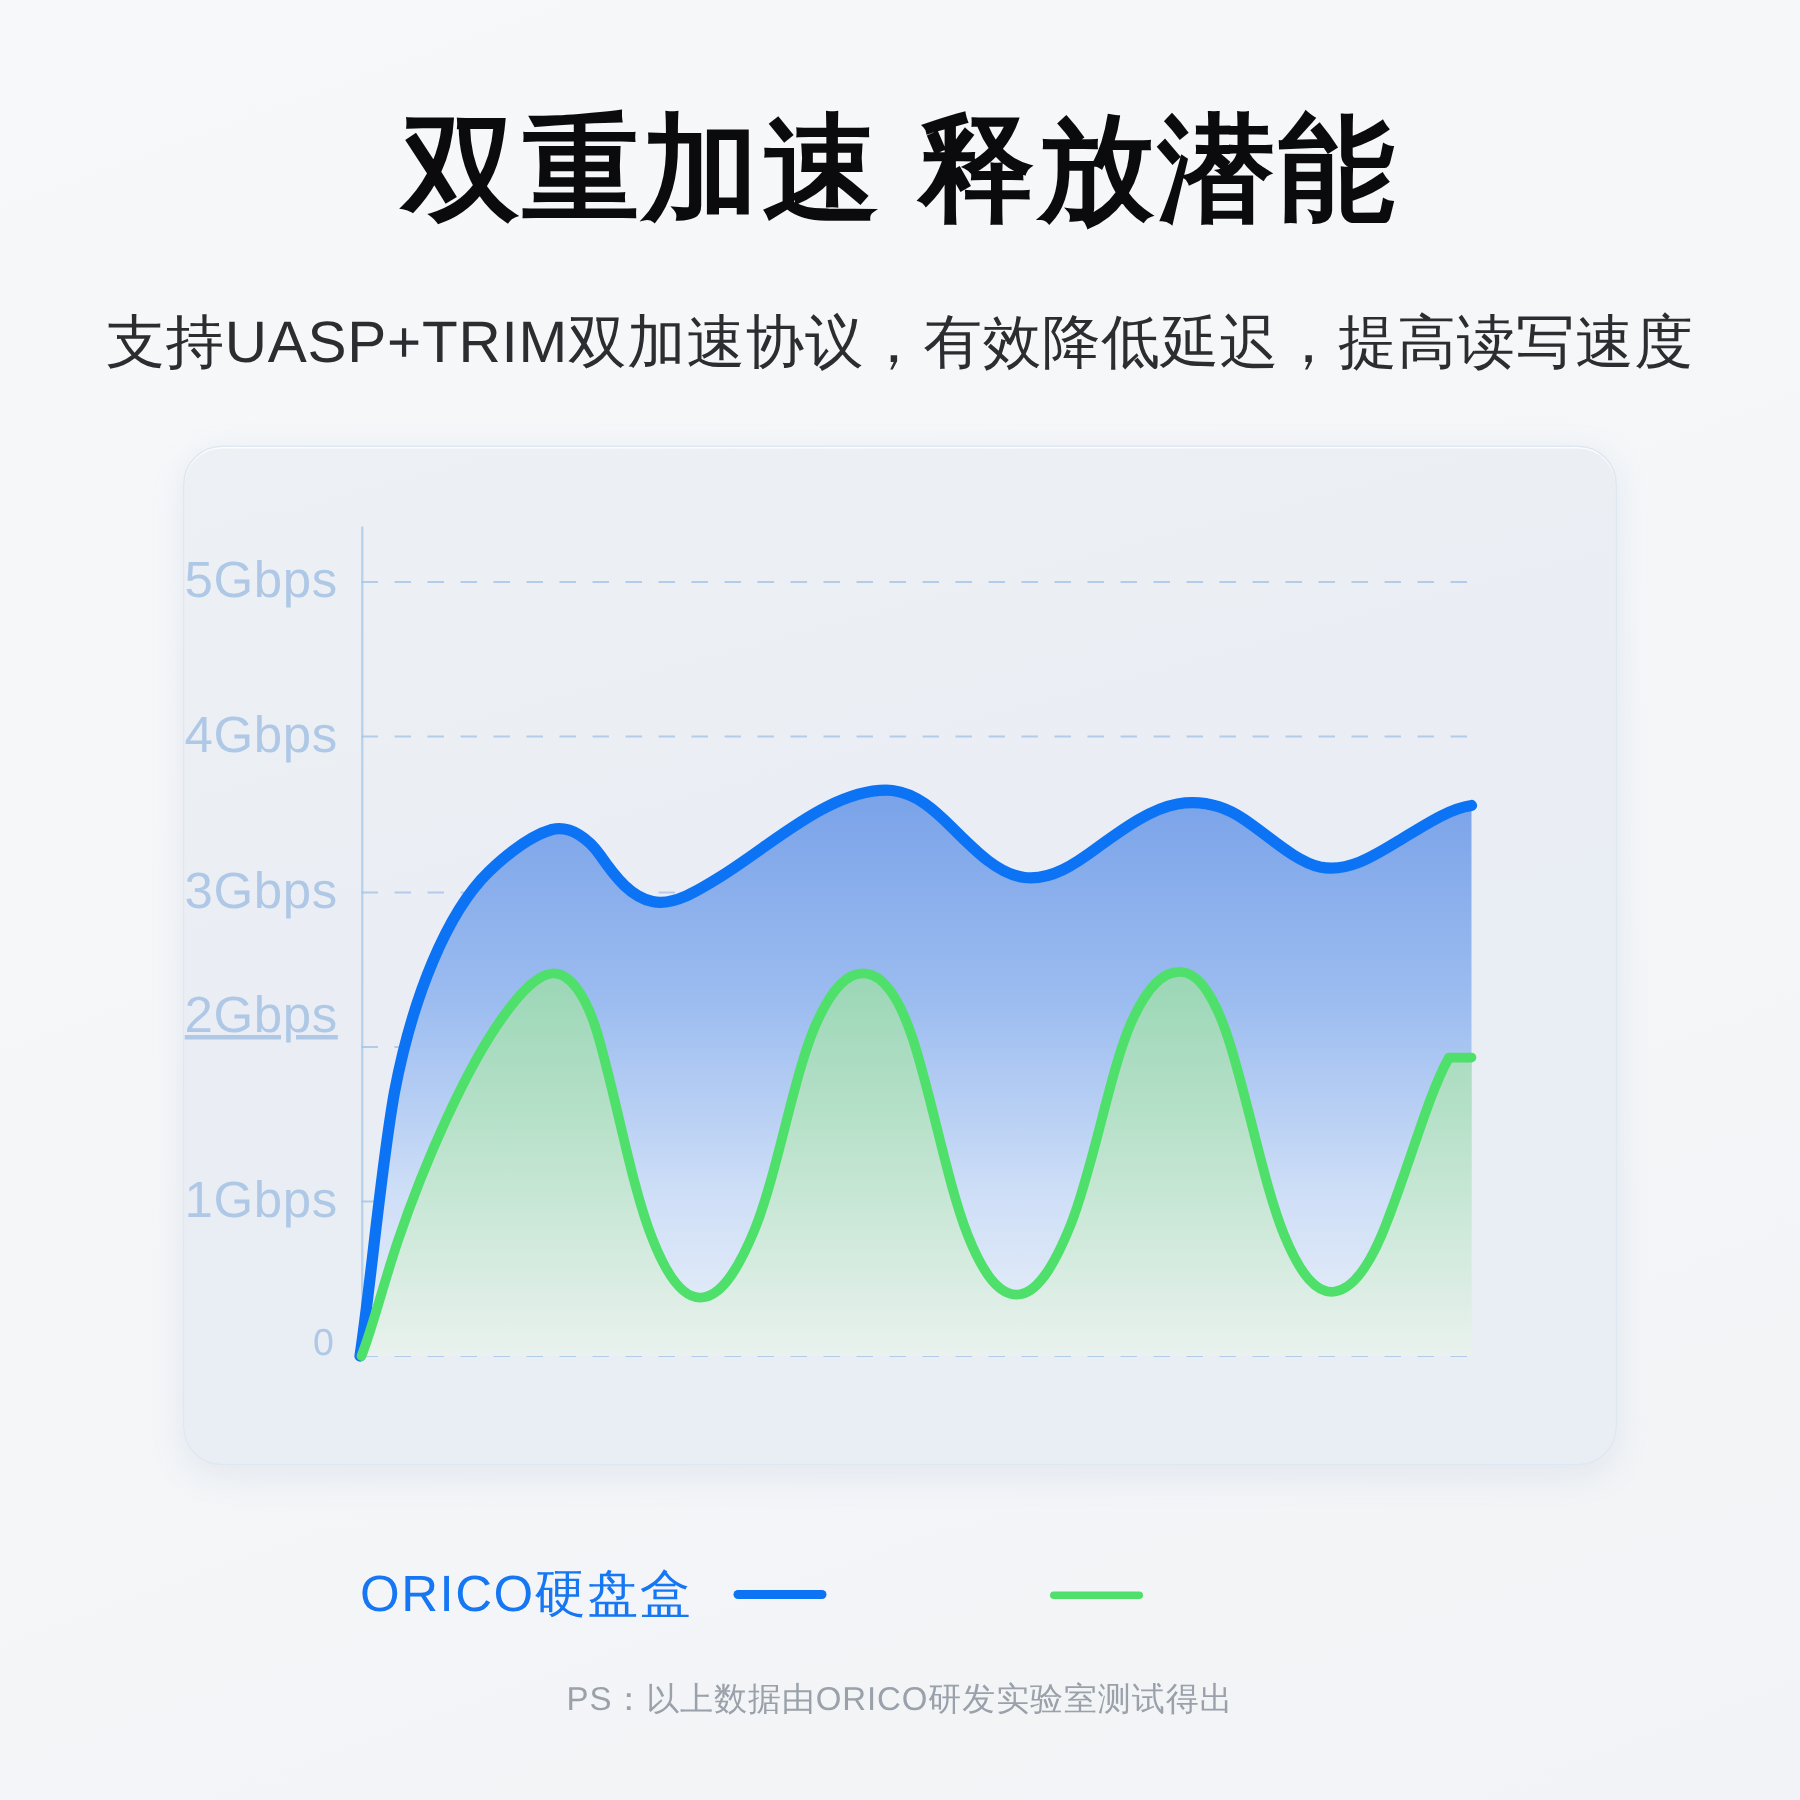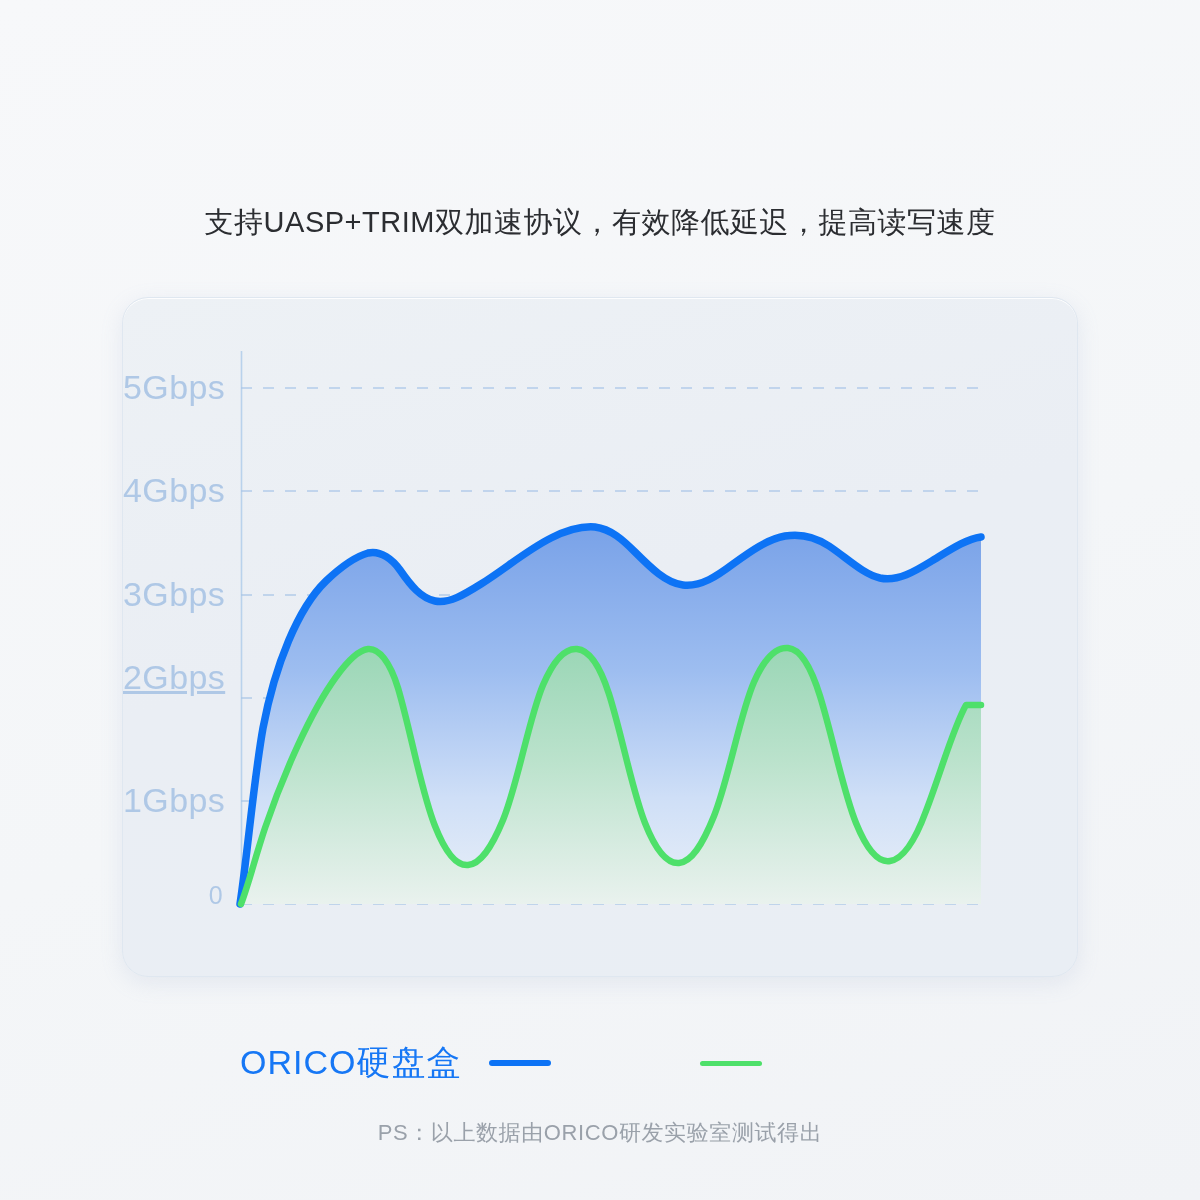--- a/index.html
+++ b/index.html
@@ -27,21 +27,21 @@
     font-weight: bold;
     letter-spacing: 2px;
     color: #0b0b0d;
     white-space: pre;
   }
   #subhead {
     position: absolute;
     left: 0; top: 204px;
     width: 1200px;
     text-align: center;
-    font-size: 29px;
+    font-size: 39px;
     line-height: 1.3;
     font-weight: normal;
     letter-spacing: 0.5px;
     color: #2b2d31;
     white-space: pre;
   }
 
   
   #card {
     position: absolute;
@@ -105,20 +105,21 @@
     color: #9aa1aa;
     letter-spacing: 0.6px;
     white-space: pre;
   }
 </style>
 </head>
 <body>
 
 <div id="root">
 
+  <div id="headline">双重加速 释放潜能</div>
   <div id="subhead">支持UASP+TRIM双加速协议，有效降低延迟，提高读写速度</div>
 
   <div id="card">
     <svg id="plot-svg" width="956" height="680" viewBox="0 0 956 680">
       <defs>
         <linearGradient id="blueFill" x1="0" y1="0" x2="0" y2="1">
           <stop offset="0%" stop-color="#79a2e8" stop-opacity="1"></stop>
           <stop offset="38%" stop-color="#9dbdf0" stop-opacity="1"></stop>
           <stop offset="72%" stop-color="#cfdff7" stop-opacity="1"></stop>
           <stop offset="100%" stop-color="#eaf0f8" stop-opacity="1"></stop>

